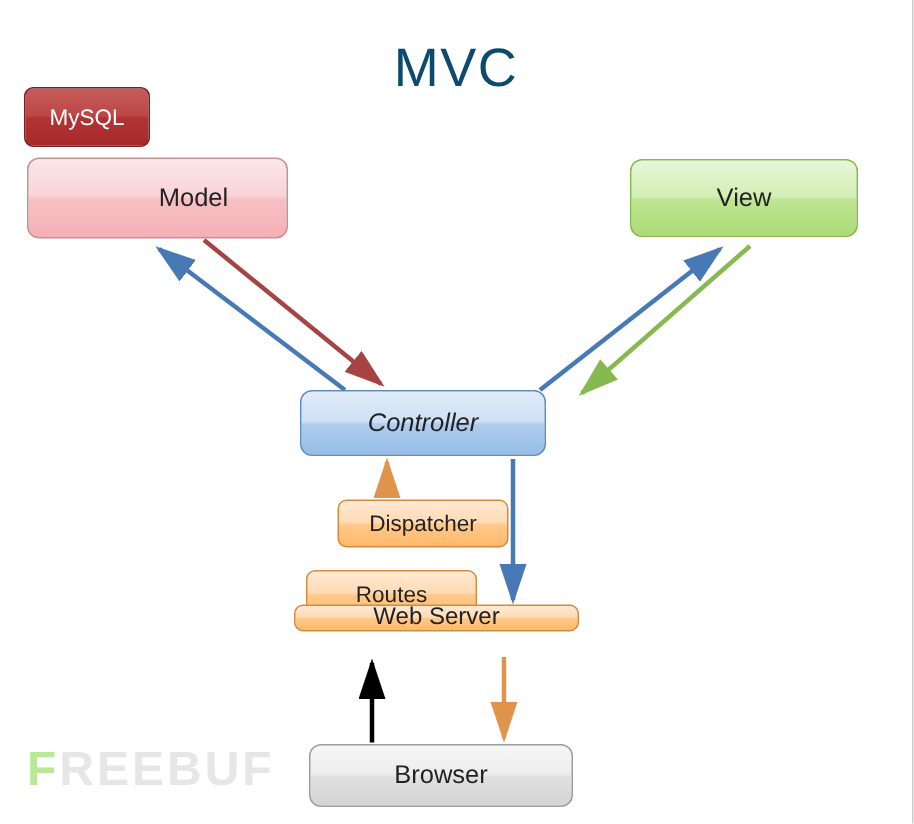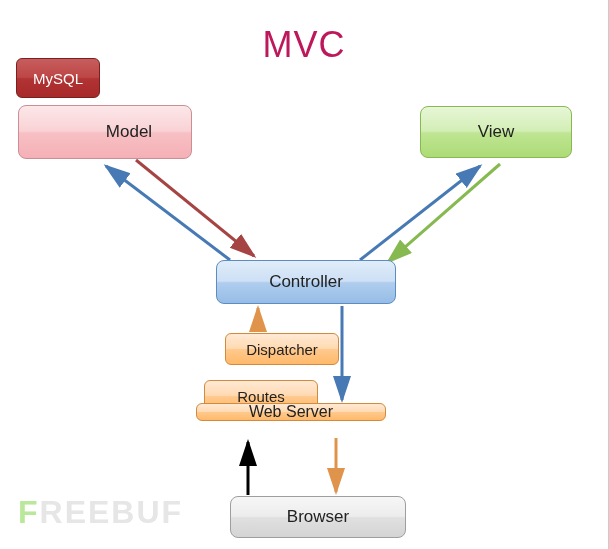--- a/index.html
+++ b/index.html
@@ -18,21 +18,21 @@
     height: 549px;
     border-right: 1px solid #ccc;
     box-sizing: border-box;
   }
   .title {
     position: absolute;
     top: 24px;
     left: 50%;
     transform: translateX(-50%);
     font-size: 36px;
-    color: #be185d;
+    color: #0c4a6e;
     letter-spacing: 1px;
   }
   .box {
     position: absolute;
     border-radius: 8px;
     display: flex;
     align-items: center;
     justify-content: center;
     font-size: 17px;
     color: #222;
@@ -52,23 +52,24 @@
     background: linear-gradient(to bottom, #fce7e9 0%, #f9d2d5 48%, #f7c0c4 52%, #f5b0b6 100%);
     border: 1px solid #c98f94;
     padding-left: 48px;
   }
   .view {
     left: 420px; top: 106px; width: 152px; height: 52px;
     background: linear-gradient(to bottom, #e7f6d7 0%, #d3eeb5 48%, #bfe593 52%, #addb76 100%);
     border: 1px solid #86b94f;
   }
   .controller {
-    left: 216px; top: 260px; width: 180px; height: 44px;
+    left: 200px; top: 260px; width: 164px; height: 44px;
     background: linear-gradient(to bottom, #e0ecfa 0%, #cde0f5 48%, #afcdee 52%, #96bde7 100%);
     border: 1px solid #5c8dc1;
+    font-style: italic;
   }
   .dispatcher {
     left: 204px; top: 333px; width: 114px; height: 32px;
     background: linear-gradient(to bottom, #ffe9d4 0%, #ffdab2 48%, #ffc98c 52%, #ffb96a 100%);
     border: 1px solid #d28a3d;
     border-radius: 6px;
     font-size: 15px;
     margin-left: 21px;
   }
   .routes {
@@ -83,21 +84,20 @@
     left: 196px; top: 403px; width: 190px; height: 18px;
     background: linear-gradient(to bottom, #ffe9d4 0%, #ffdab2 48%, #ffc98c 52%, #ffb96a 100%);
     border: 1px solid #d28a3d;
     border-radius: 6px;
     font-size: 16px;
   }
   .browser {
     left: 206px; top: 496px; width: 176px; height: 42px;
     background: linear-gradient(to bottom, #f6f6f6 0%, #ededed 48%, #e0e0e0 52%, #d4d4d4 100%);
     border: 1px solid #9e9e9e;
-    margin-left: 24px;
   }
   .watermark {
     position: absolute;
     left: 18px;
     top: 494px;
     font-size: 32px;
     font-weight: 700;
     letter-spacing: 2px;
     color: #e6e6e6;
     font-family: Arial, sans-serif;

